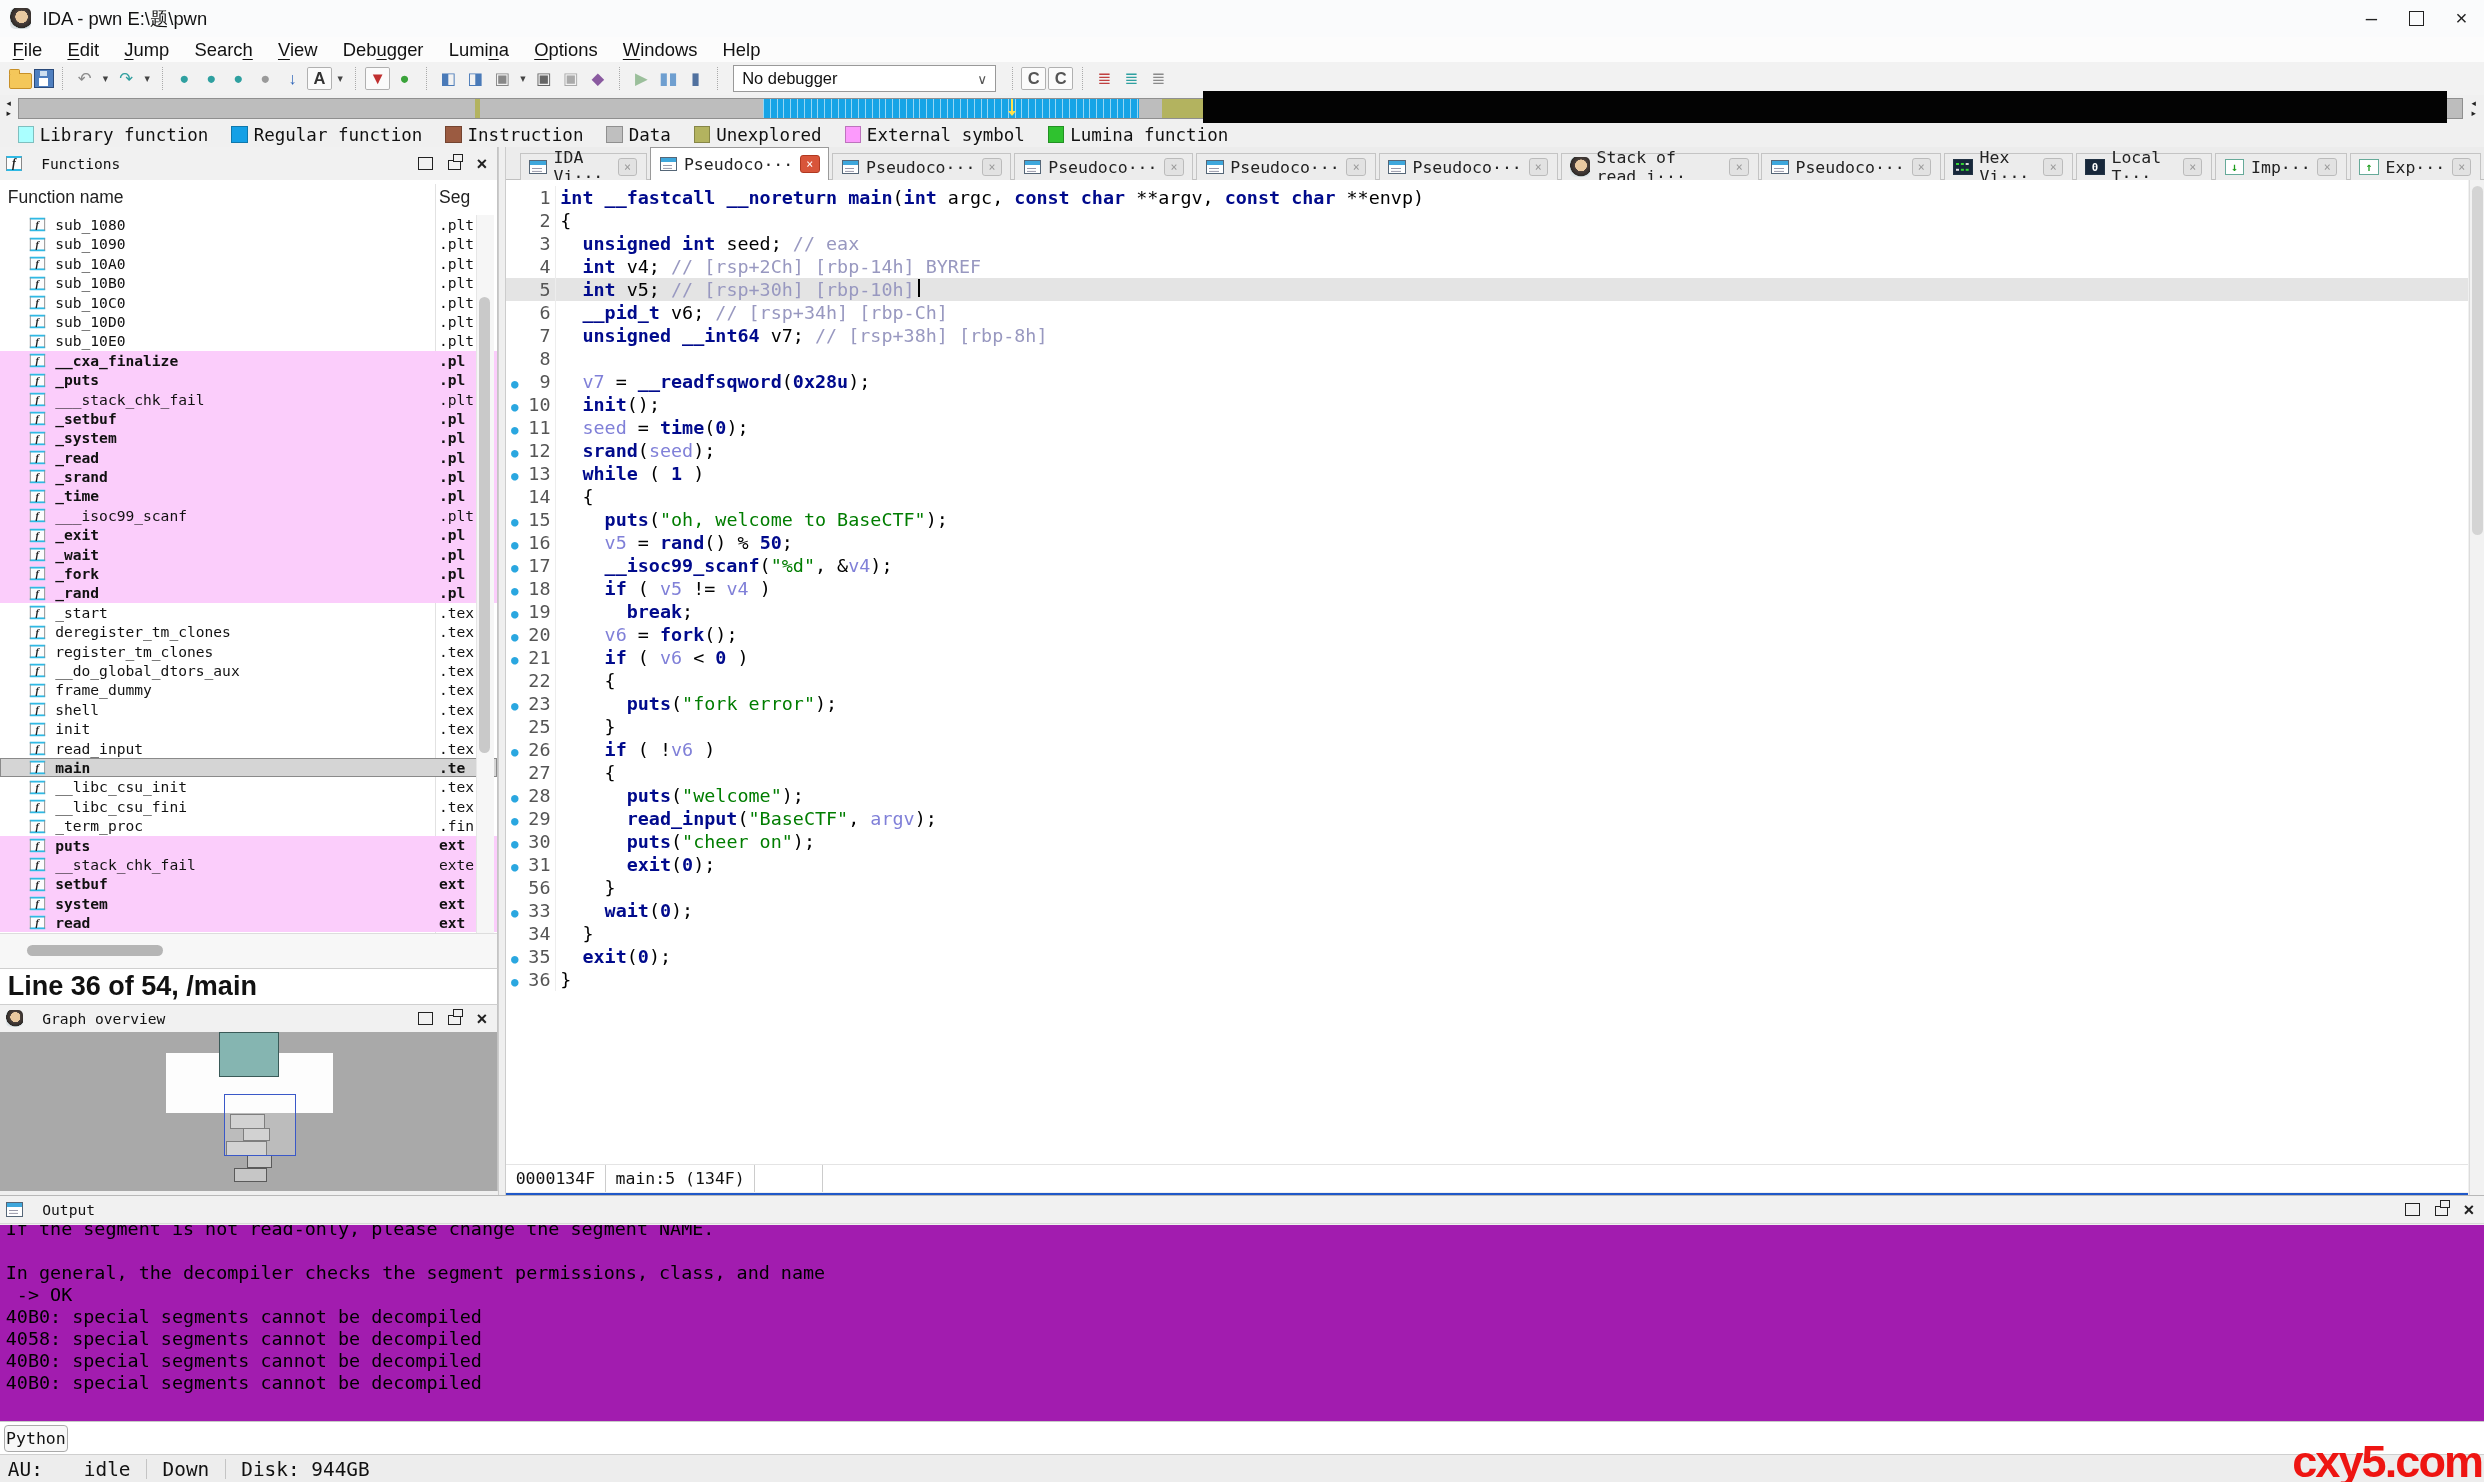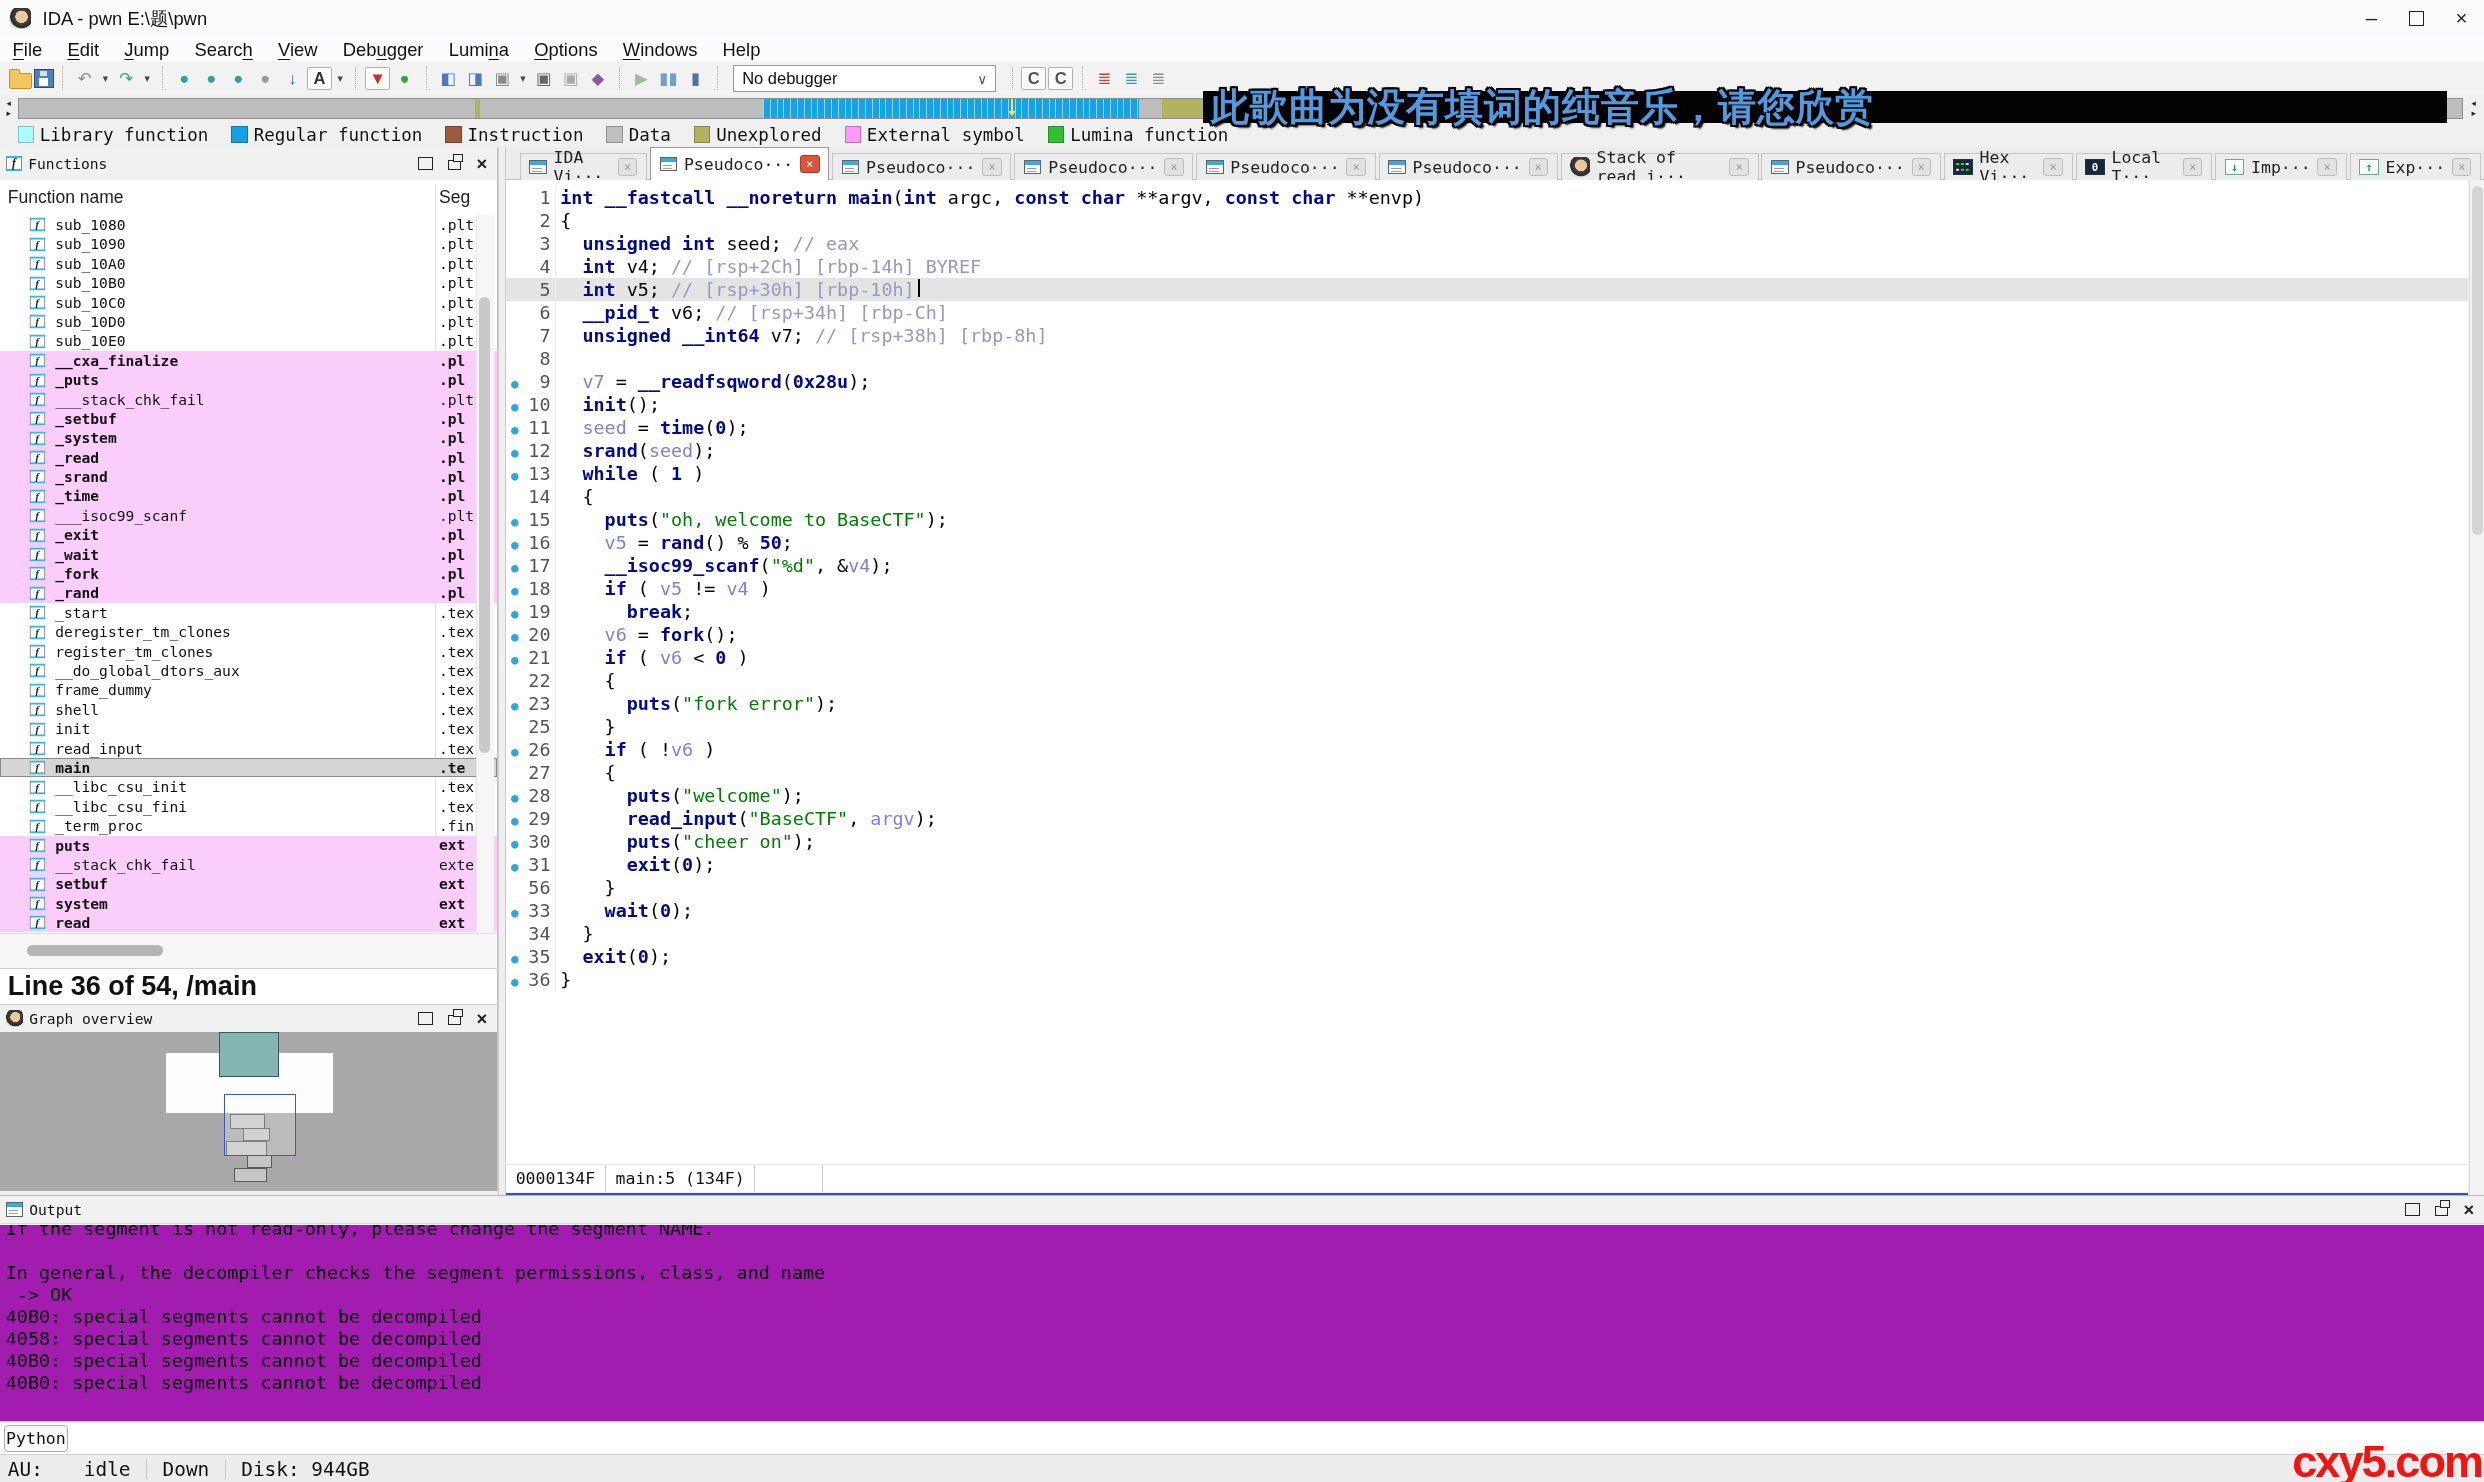--- a/index.html
+++ b/index.html
@@ -54,21 +54,21 @@
 
   
   #legend{position:absolute;left:0;top:122px;width:2484px;height:25px;display:flex;align-items:center;padding-left:17.5px;gap:23px;font-size:17.5px;}
   #legend{font-family:"DejaVu Sans Mono",monospace;}
   .litem{display:inline-flex;align-items:center;gap:5.8px;}
   .lchip{width:16.5px;height:16.5px;display:inline-block;border:1px solid rgba(0,0,0,.25);box-sizing:border-box;}
 
   
   #tabsrow{position:absolute;left:0;top:147px;width:2484px;height:33px;background:#ececec;border-bottom:1px solid #c0c0c0;box-sizing:border-box;}
   #functions-title{position:absolute;left:0;top:0;width:498px;height:33px;background:#f1f1f1;border-right:1px solid #c4c4c4;display:flex;align-items:center;box-sizing:border-box;}
-  .ptitle-label{font-family:"DejaVu Sans Mono",monospace;font-size:14.6px;margin-left:6px;}
+  .ptitle-label{font-family:"DejaVu Sans Mono",monospace;font-size:14.6px;margin-left:19px;}
   .pbtns{margin-left:auto;display:flex;align-items:center;gap:15.5px;margin-right:9.7px;}
   .pbtn-box{width:12.6px;height:10.7px;border:1.9px solid #222;}
   .pbtn-float{position:relative;width:10.7px;height:8.7px;border:1.9px solid #222;margin-top:2.9px;}
   .pbtn-float::before{content:"";position:absolute;left:3.9px;top:-6.8px;width:7.8px;height:5.8px;border:1.9px solid #222;background:#f1f1f1;}
   .pbtn-close{font-size:18.4px;font-weight:bold;color:#222;line-height:13.6px;}
   .ficon{display:inline-flex;align-items:center;justify-content:center;width:16.5px;height:14.6px;box-sizing:border-box;
     border-left:1px solid #888;border-right:1px solid #888;border-top:2.9px solid #2fb9e4;border-bottom:2.9px solid #2fb9e4;
     background:#fdfdfd;font-family:"Liberation Serif",serif;font-style:italic;font-weight:bold;font-size:11.6px;color:#222;flex:none;}
   #functions-title .ficon{margin-left:5.8px;}
 
@@ -251,21 +251,20 @@
       <div class="seg seg-pink" style="left:1225px;width:9.7px;"></div>
       <div id="band-pointer"></div>
     </div>
     <div class="band-arrows" id="band-arrows-right">
       <span>◂</span>
         <span>▸</span>
     </div>
   </div>
 
   <div id="overlay-strip"></div>
-  <div id="danmaku">此歌曲为没有填词的纯音乐，请您欣赏</div>
 
   <div id="legend">
       <span class="litem">
         <span class="lchip" style="background: rgb(170, 255, 255);"></span>
         <span class="llabel">Library function</span>
       </span>
       <span class="litem">
         <span class="lchip" style="background: rgb(20, 160, 230);"></span>
         <span class="llabel">Regular function</span>
       </span>

